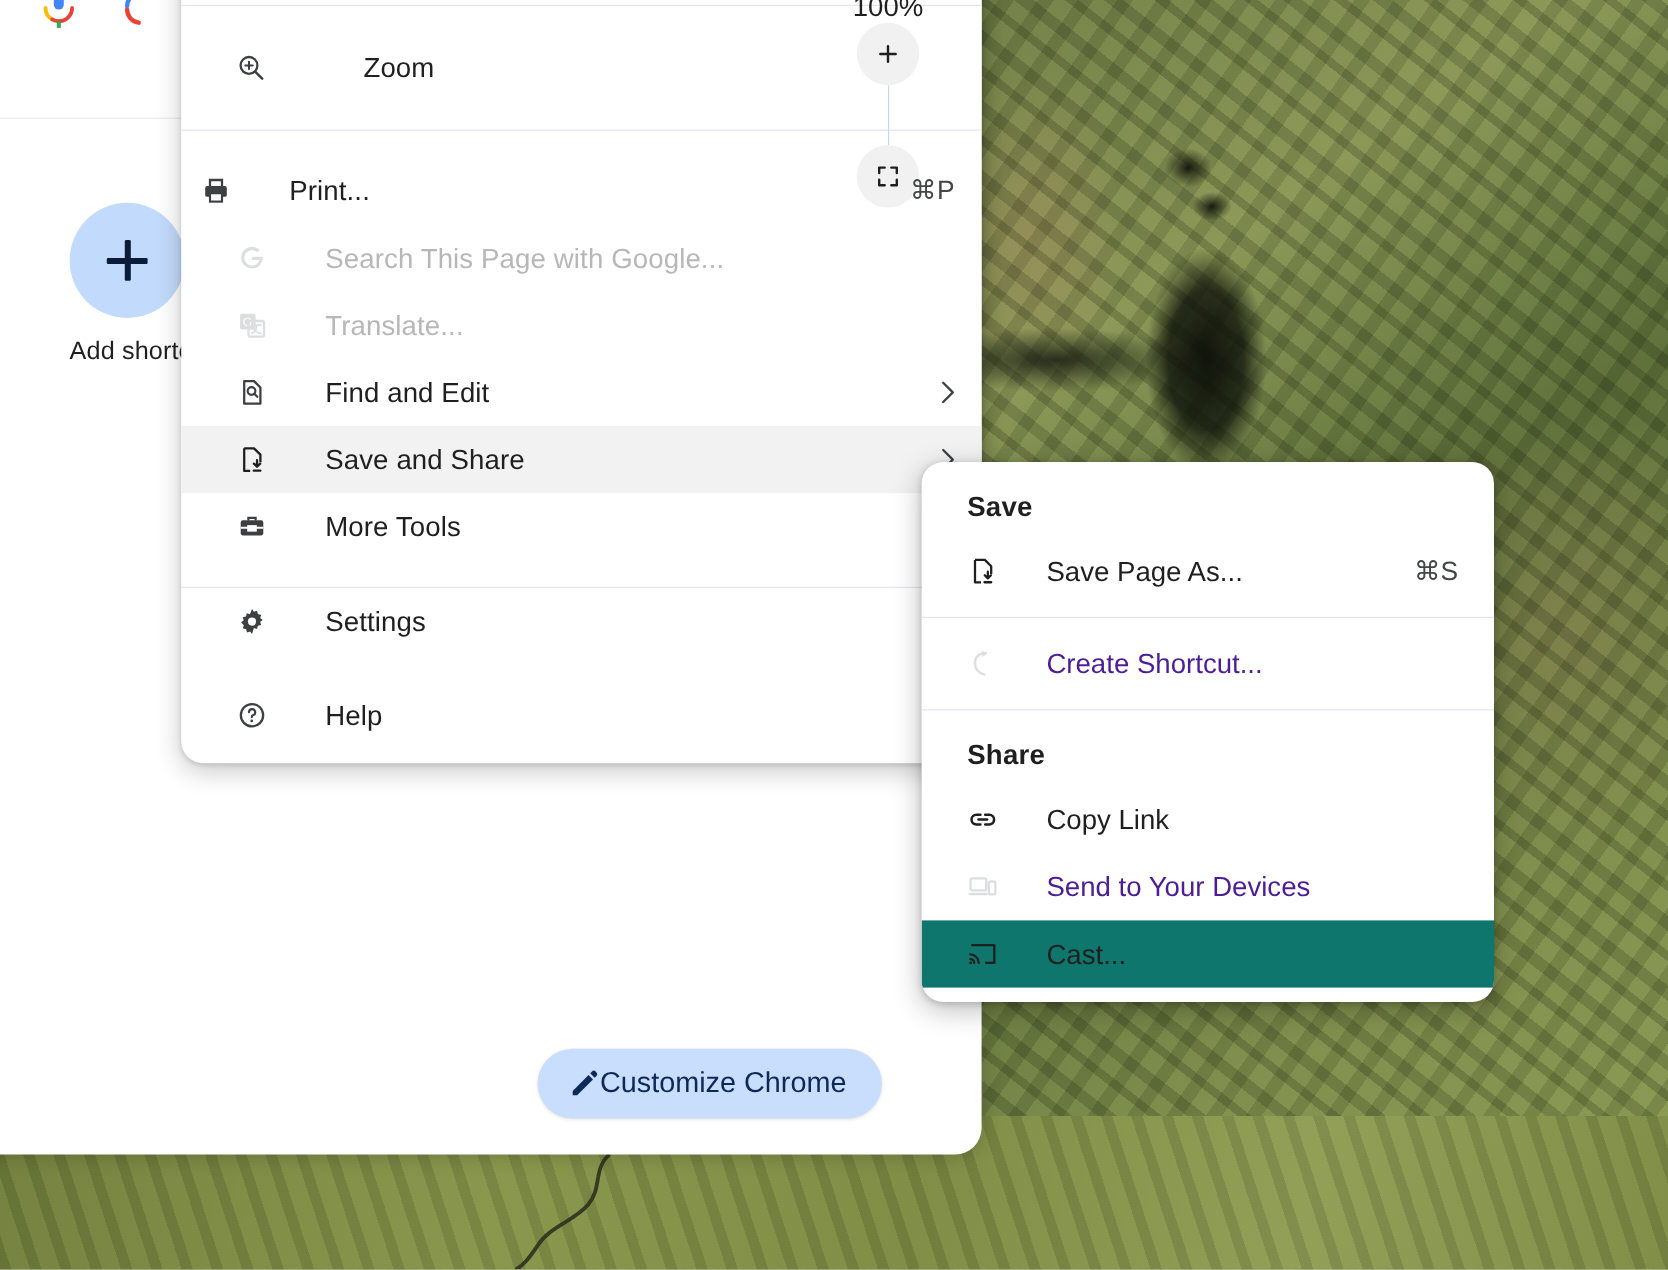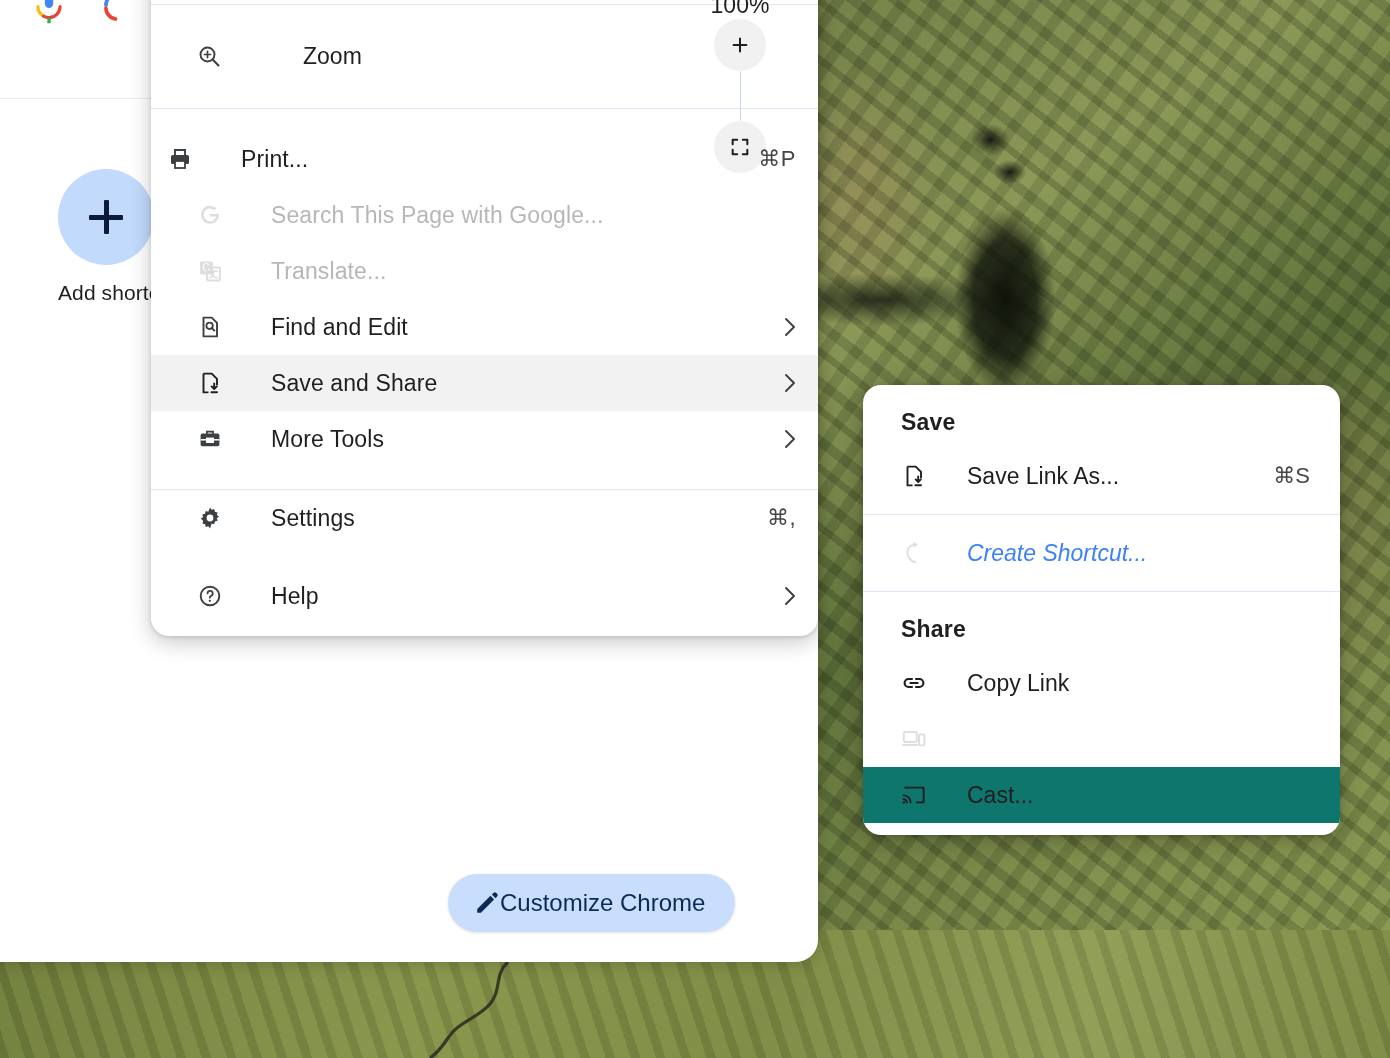--- a/index.html
+++ b/index.html
@@ -217,21 +217,21 @@
   }
   .zoom-divider {
     width: 1px; height: 50px;
     background: #c9d7f0;
     margin: 0 24px 0 25px;
   }
 
   
   .submenu {
     position: absolute;
-    left: 863px;
+    left: 768px;
     top: 385px;
     width: 477px;
     background: #ffffff;
     border-radius: 18px;
     box-shadow: 0 6px 24px rgba(0,0,0,.26), 0 1px 5px rgba(0,0,0,.16);
     padding: 10px 0 12px 0;
     overflow: hidden;
   }
   .sub-header {
     font-size: 23px;
@@ -251,21 +251,21 @@
   .sub-item .si-icon {
     width: 26px; height: 26px; flex: none;
     margin-right: 40px;
     display: flex; align-items: center; justify-content: center;
   }
   .sub-item .si-label {
     font-size: 23px;
     color: #1f1f1f;
     white-space: nowrap;
   }
-  .sub-item.disabled .si-label { color: #3b82f6; font-style: italic; }
+  .sub-item.disabled .si-label { color: #4c1d95; }
   .sub-item.disabled .si-icon { opacity: .34; }
   .si-accel {
     margin-left: auto;
     font-size: 22px;
     color: #444746;
   }
   .sub-sep { height: 1px; background: #dfe6f5; margin: 10px 0; }
 
   svg { display: block; }
 </style>
@@ -462,21 +462,21 @@
     <div class="sub-header">Save</div>
 
     <div class="sub-item">
       <span class="si-icon">
         <svg viewBox="0 0 24 24" width="24" height="24">
           <path d="M5.5 2.6h8.2L19 7.9v6.4" fill="none" stroke="#1f1f1f" stroke-width="1.9" stroke-linejoin="round"></path>
           <path d="M5.5 2.6v18.8h5" fill="none" stroke="#1f1f1f" stroke-width="1.9" stroke-linejoin="round"></path>
           <path d="M16.2 12.4v5.4M13.6 15.4l2.6 2.6l2.6-2.6M13.4 21.2h5.6" fill="none" stroke="#1f1f1f" stroke-width="1.9" stroke-linecap="round" stroke-linejoin="round"></path>
         </svg>
       </span>
-      <span class="si-label">Save Link As...</span>
+      <span class="si-label">Save Page As...</span>
       <span class="si-accel">⌘S</span>
     </div>
 
     <div class="sub-sep"></div>
 
     <div class="sub-item disabled">
       <span class="si-icon">
         <svg viewBox="0 0 24 24" width="24" height="24">
           <path d="M14.5 3.4 C 8.5 3.4 5.4 7 5.4 11.6 C 5.4 16.6 9.2 20.4 13.4 21.2" fill="none" stroke="#9aa0a6" stroke-width="2" stroke-linecap="round"></path>
           <path d="M11 1 L15.6 3.5 L11.6 6.6 Z" fill="#9aa0a6"></path>
@@ -501,20 +501,21 @@
     </div>
 
     <div class="sub-item disabled">
       <span class="si-icon">
         <svg viewBox="0 0 24 24" width="24" height="24">
           <rect x="1.8" y="5" width="13" height="10" rx="1.4" fill="none" stroke="#9aa0a6" stroke-width="1.9"></rect>
           <path d="M1 18h14" stroke="#9aa0a6" stroke-width="1.9" stroke-linecap="round"></path>
           <rect x="17" y="7.4" width="5.4" height="11" rx="1.3" fill="none" stroke="#9aa0a6" stroke-width="1.9"></rect>
         </svg>
       </span>
+      <span class="si-label">Send to Your Devices</span>
     </div>
 
 
     <div class="sub-item hl">
       <span class="si-icon">
         <svg viewBox="0 0 24 24" width="24" height="24">
           <path d="M2.4 4.6h19.2v14.8h-7.6" fill="none" stroke="#1f1f1f" stroke-width="1.9" stroke-linejoin="round"></path>
           <path d="M1.6 12.4a7 7 0 0 1 7 7" fill="none" stroke="#1f1f1f" stroke-width="1.9" stroke-linecap="round"></path>
           <path d="M1.6 16.2a3.2 3.2 0 0 1 3.2 3.2" fill="none" stroke="#1f1f1f" stroke-width="1.9" stroke-linecap="round"></path>
           <circle cx="1.9" cy="19.4" r="1.2" fill="#1f1f1f"></circle>

